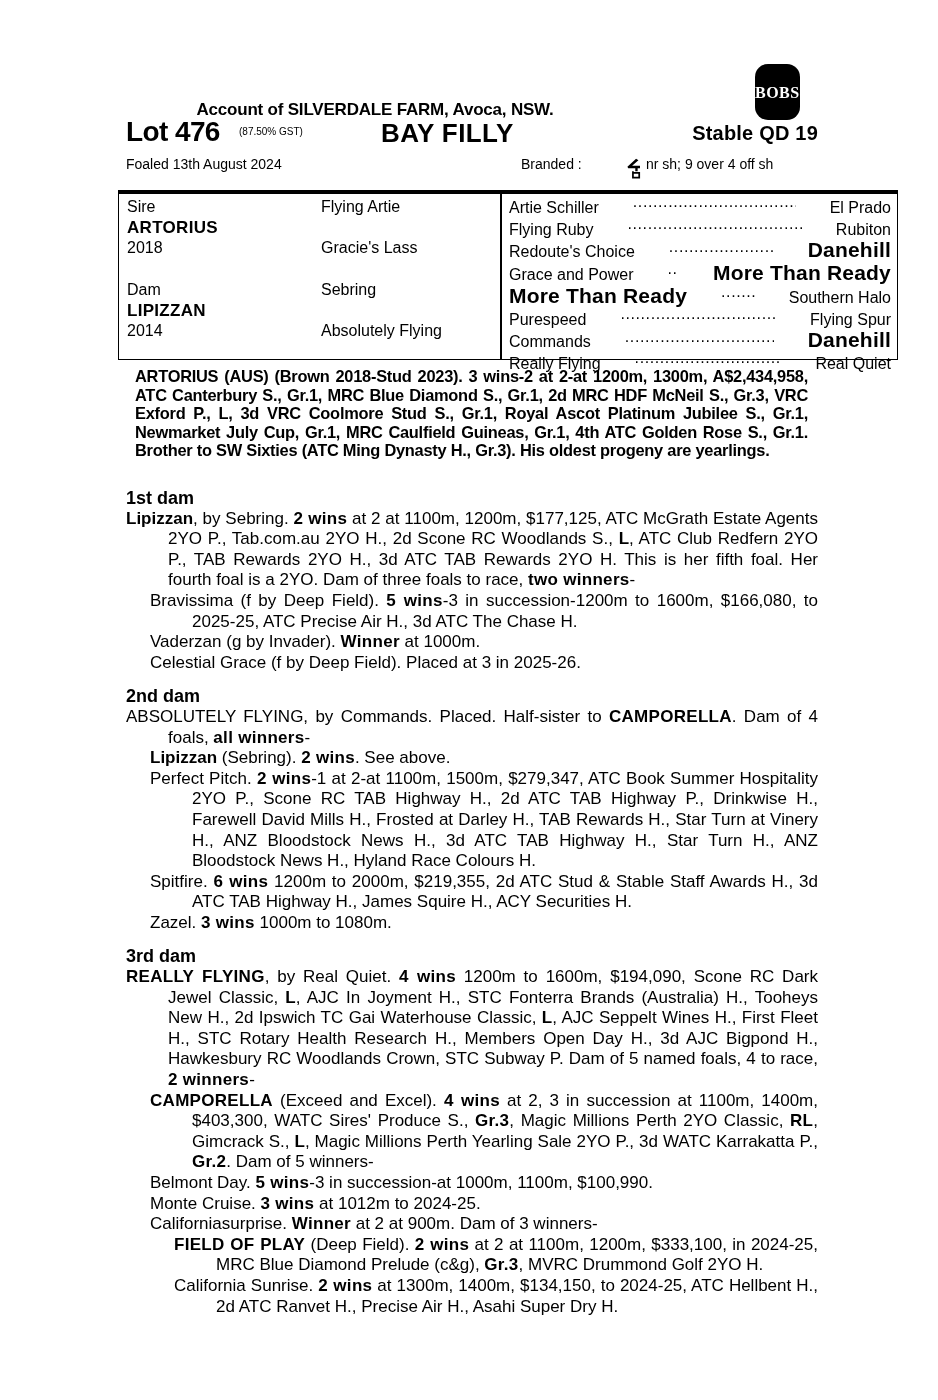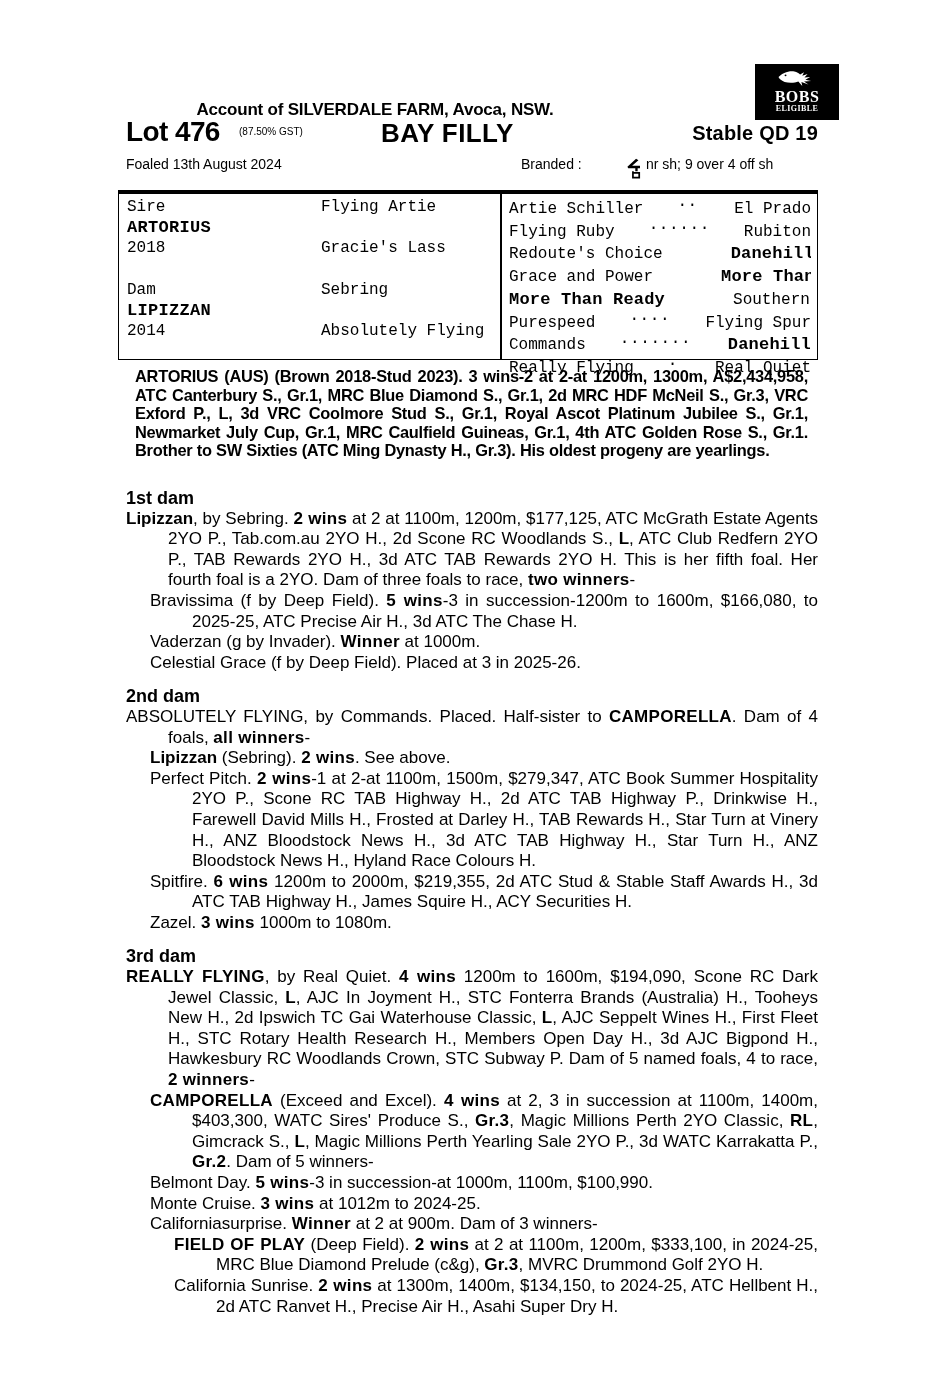--- a/index.html
+++ b/index.html
@@ -20,28 +20,29 @@
     left: 0; top: 0;
     width: 938px;
     height: 1400px;
   }
 
   
   .bobs-logo {
     position: absolute;
     left: 755px;
     top: 64px;
-    width: 84px;
+    width: 45px;
     height: 56px;
     background: #000000;
     display: flex;
-    flex-direction: column;
+    flex-direction: row;
     align-items: center;
     justify-content: flex-start;
     overflow: hidden;
+    border-radius: 13px;
   }
   .bobs-horse {
     margin-top: 4px;
     width: 44px;
     height: 20px;
   }
   .bobs-word {
     color: #ffffff;
     font-family: "Liberation Serif", serif;
     font-weight: 700;
@@ -139,28 +140,27 @@
     position: absolute;
     left: 520px;
     top: 0;
   }
 
   
   .ped-table {
     position: absolute;
     left: 118px;
     top: 190px;
-    width: 700px;
+    width: 780px;
     height: 170px;
     border-top: 4px solid #000;
     border-left: 1.5px solid #000;
     border-right: 1.5px solid #000;
     border-bottom: 1.5px solid #000;
     box-sizing: border-box;
-    font-family: Liberation Mono, monospace;
   }
   .ped-col-div {
     position: absolute;
     left: 381px;
     top: 0;
     bottom: 0;
     width: 1.5px;
     background: #000;
   }
   .ped-col1 {
@@ -215,21 +215,21 @@
     content: ".........................................................................";
     letter-spacing: 0.6px;
     position: absolute;
     left: 0;
     bottom: 0;
     white-space: nowrap;
   }
   .gp-right { flex: 0 0 auto; }
   .gp-right.b, .gp-left.b {
     font-weight: 700;
-    font-size: 17px;
+    font-size: 21px;
     letter-spacing: 0.2px;
   }
 
   
   .sire-para {
     position: absolute;
     left: 135px;
     top: 367px;
     width: 673px;
     font-family: "Liberation Sans Narrow", "Liberation Sans", sans-serif;

